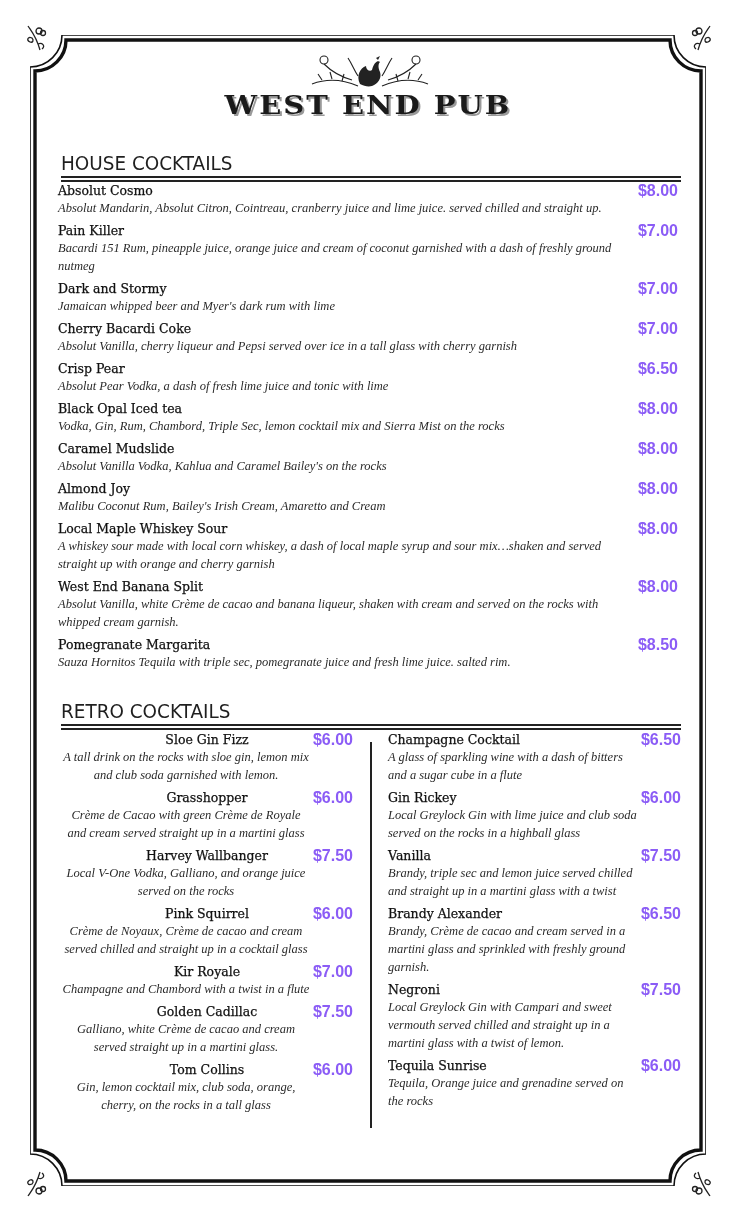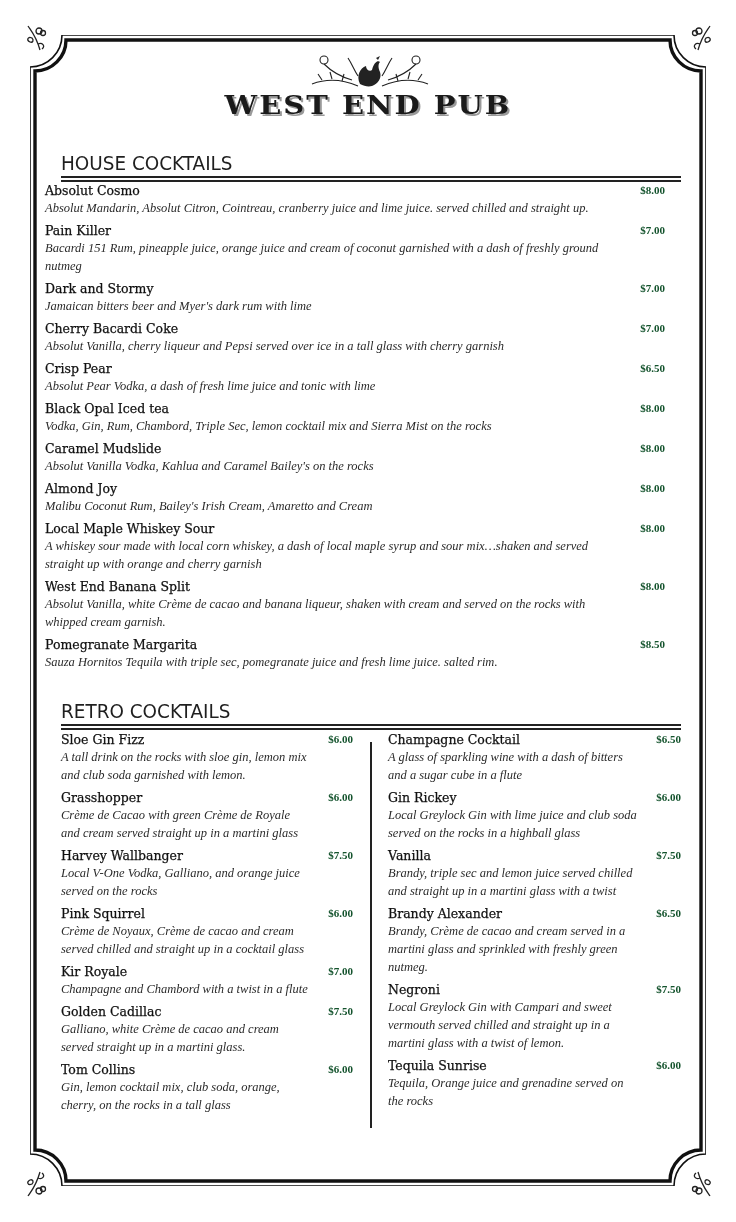--- a/index.html
+++ b/index.html
@@ -26,41 +26,41 @@
   .section-title {
     position: absolute; left: 61px;
     font-family: "DejaVu Sans", sans-serif; font-weight: normal;
     font-size: 20px; letter-spacing: 0px; color: #1f1f1f;
     transform: scaleX(0.92); transform-origin: left center;
   }
   .double-rule { position: absolute; left: 61px; width: 620px; height: 6px;
     border-top: 2px solid #222; border-bottom: 2px solid #222; }
 
   
-  .house-list { position: absolute; left: 45px; top: 182px; width: 620px; }
+  .house-list { position: absolute; left: 58px; top: 182px; width: 620px; }
   .item { position: relative; }
   .item-name {
     font-family: "DejaVu Serif", serif; font-size: 12.5px; font-weight: normal;
     color: #111; line-height: 17px; display: block;
     -webkit-text-stroke: 0.25px #111;
   }
   .item-price {
     position: absolute; right: 0; top: 0;
-    font-family: Liberation Serif, serif; font-size: 11px; font-weight: bold;
-    color: #14532d; line-height: 17px;
+    font-family: Liberation Sans, sans-serif; font-size: 16px; font-weight: bold;
+    color: #8b5cf6; line-height: 17px;
   }
   .item-desc {
     font-family: "Liberation Serif", serif; font-style: italic;
     font-size: 12.5px; line-height: 18px; color: #2a2a2a; display: block;
   }
   .house-list .item { margin-bottom: 5px; }
   .house-list .item-desc { width: 570px; font-style: italic; }
 
   .retro-col { position: absolute; top: 731px; }
-  .retro-left { left: 61px; width: 292px; }
+  .retro-left { left: 61px; width: 292px; text-align: center; }
   .retro-right { left: 388px; width: 293px; }
   .retro-col .item { margin-bottom: 5px; }
   .retro-col .item-desc { width: 250px; }
   .col-divider { position: absolute; left: 370px; top: 742px; width: 2px; height: 386px; background: #222; }
 </style>
 </head>
 <body>
 
 <div class="frame">
   <svg width="676" height="1151" viewBox="0 0 676 1151">
@@ -152,21 +152,21 @@
     <span class="item-desc">Absolut Mandarin, Absolut Citron, Cointreau, cranberry juice and lime juice. served chilled and straight up.</span>
   </div>
   <div class="item">
     <span class="item-name">Pain Killer</span>
     <span class="item-price">$7.00</span>
     <span class="item-desc">Bacardi 151 Rum, pineapple juice, orange juice and cream of coconut garnished with a dash of freshly ground nutmeg</span>
   </div>
   <div class="item">
     <span class="item-name">Dark and Stormy</span>
     <span class="item-price">$7.00</span>
-    <span class="item-desc">Jamaican bitters beer and Myer's dark rum with lime</span>
+    <span class="item-desc">Jamaican whipped beer and Myer's dark rum with lime</span>
   </div>
   <div class="item">
     <span class="item-name">Cherry Bacardi Coke</span>
     <span class="item-price">$7.00</span>
     <span class="item-desc">Absolut Vanilla, cherry liqueur and Pepsi served over ice in a tall glass with cherry garnish</span>
   </div>
   <div class="item">
     <span class="item-name">Crisp Pear</span>
     <span class="item-price">$6.50</span>
     <span class="item-desc">Absolut Pear Vodka, a dash of fresh lime juice and tonic with lime</span>
@@ -258,21 +258,21 @@
     <span class="item-desc">Local Greylock Gin with lime juice and club soda served on the rocks in a highball glass</span>
   </div>
   <div class="item">
     <span class="item-name">Vanilla</span>
     <span class="item-price">$7.50</span>
     <span class="item-desc">Brandy, triple sec and lemon juice served chilled and straight up in a martini glass with a twist</span>
   </div>
   <div class="item">
     <span class="item-name">Brandy Alexander</span>
     <span class="item-price">$6.50</span>
-    <span class="item-desc">Brandy, Crème de cacao and cream served in a martini glass and sprinkled with freshly green nutmeg.</span>
+    <span class="item-desc">Brandy, Crème de cacao and cream served in a martini glass and sprinkled with freshly ground garnish.</span>
   </div>
   <div class="item">
     <span class="item-name">Negroni</span>
     <span class="item-price">$7.50</span>
     <span class="item-desc">Local Greylock Gin with Campari and sweet vermouth served chilled and straight up in a martini glass with a twist of lemon.</span>
   </div>
   <div class="item">
     <span class="item-name">Tequila Sunrise</span>
     <span class="item-price">$6.00</span>
     <span class="item-desc">Tequila, Orange juice and grenadine served on the rocks</span>

